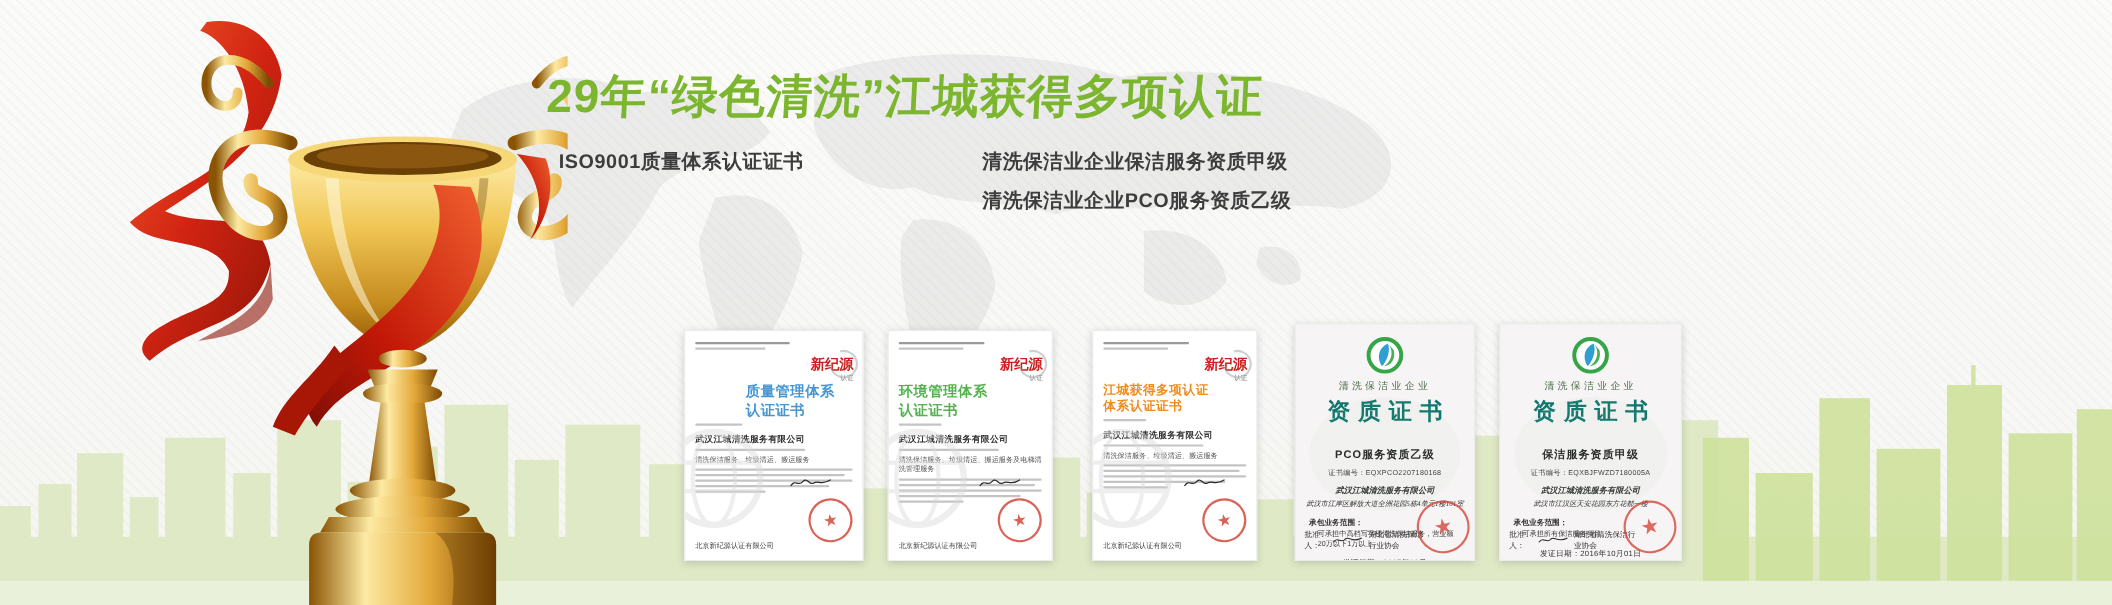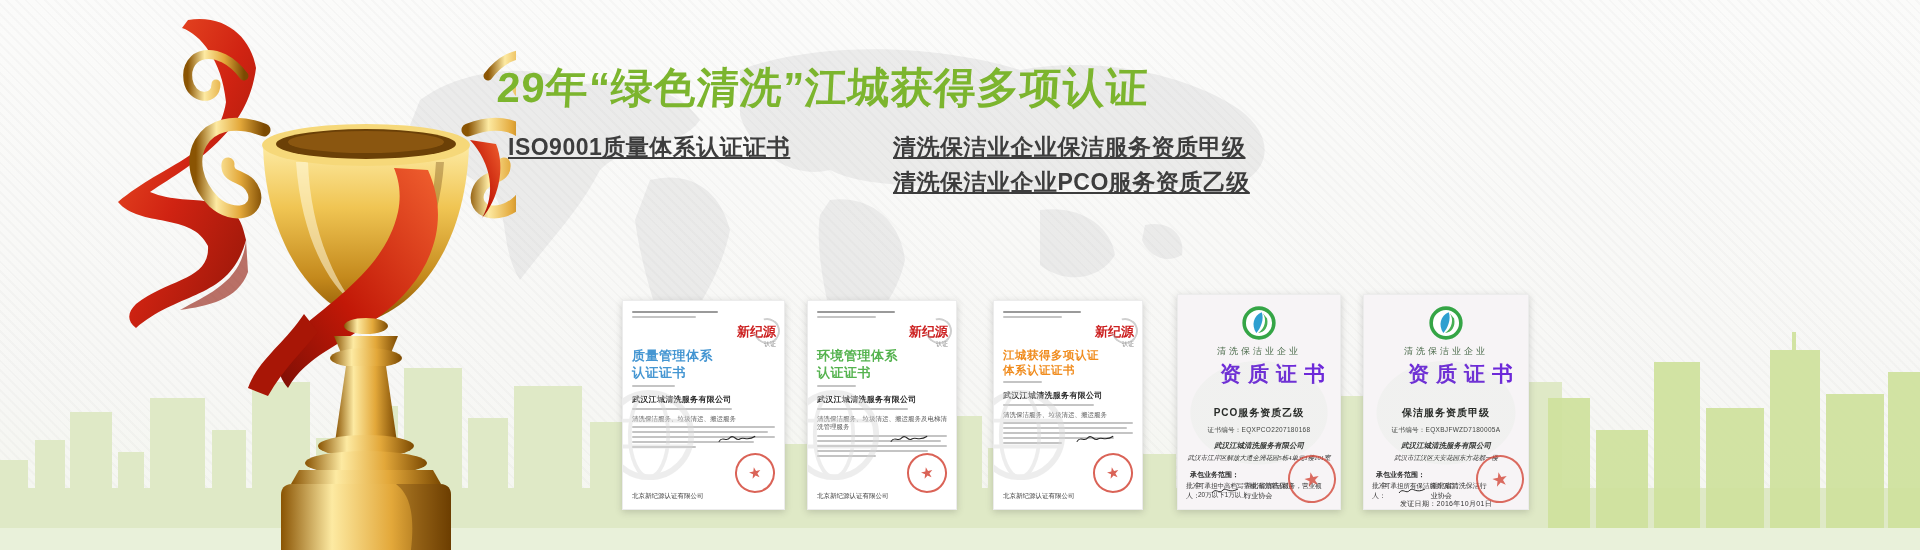--- a/index.html
+++ b/index.html
@@ -12,56 +12,56 @@
     opacity:.55;}
   
   .worldmap{position:absolute;left:400px;top:30px;z-index:1;opacity:.55;}
   
   .skyline{position:absolute;left:0;bottom:0;z-index:3;}
   
   .trophy{position:absolute;left:96px;top:14px;z-index:4;}
   
   .hero-title{position:absolute;left:497px;top:60px;z-index:5;font-size:42px;font-weight:bold;
     color:var(--accent-green);letter-spacing:1px;white-space:nowrap;transform:skewX(-3deg);}
-  .hero-list{position:absolute;top:130px;z-index:5;font-size:23px;font-weight:bold;
-    color:var(--list-text);line-height:35px;white-space:nowrap;letter-spacing:.5px;text-decoration:underline;}
+  .hero-list{position:absolute;top:130px;z-index:5;font-size:18px;font-weight:bold;
+    color:var(--list-text);line-height:35px;white-space:nowrap;letter-spacing:.5px;}
   .hero-list.left{left:508px;}
   .hero-list.right{left:893px;}
   .hero-list div{height:35px;}
   
   .cert{position:absolute;z-index:5;background:#fff;box-shadow:0 2px 7px rgba(60,60,55,.22);
     border:1px solid #ececec;box-sizing:border-box;overflow:hidden;}
   .cert.iso{top:300px;height:210px;padding:7px 9px 20px;}
   .cert.quali{top:294px;height:216px;padding:8px 8px 6px;background:#f7f4f6;}
   
   .bar{display:block;height:2px;background:#c4c4c4;margin:3px 0;border-radius:1px;}
   .bar.dk{background:#9a9a9a;}
   .w30{width:30%;} .w45{width:45%;} .w60{width:60%;} .w70{width:70%;}
   .w85{width:85%;} .w95{width:95%;} .w100{width:100%;}
   .agency{position:absolute;top:22px;right:8px;text-align:right;line-height:1;}
   .agency b{color:var(--agency-red);font-size:13px;letter-spacing:0;}
   .agency em{display:block;font-style:normal;color:#8b8b8b;font-size:6px;margin-top:2px;}
   .agency-swirl{position:absolute;right:-4px;top:-5px;width:22px;height:22px;border-radius:50%;
     border:2px solid rgba(150,150,150,.45);border-left-color:transparent;transform:rotate(30deg);}
   .iso-title{margin-top:30px;font-weight:bold;font-size:13px;line-height:1.3;letter-spacing:.5px;}
   .iso-title.small{font-size:11.5px;}
-  .c-blue{color:var(--title-blue);} .c-green{color:var(--title-green);} .c-orange{color:var(--title-orange);}
+  .c-blue{color:var(--title-blue);margin-left:46px;} .c-green{color:var(--title-green);} .c-orange{color:var(--title-orange);}
   .iso-company{font-size:8px;font-weight:bold;color:#2e2e2e;margin-top:7px;letter-spacing:.3px;}
   .iso-scope{font-size:6.5px;color:#555;margin-top:5px;line-height:1.3;}
   .iso-issuer{position:absolute;left:9px;bottom:8px;font-size:6.5px;color:#3e3e3e;}
   .sig{position:absolute;right:26px;bottom:62px;width:42px;height:16px;}
   .stamp{position:absolute;width:36px;height:36px;border:2px solid var(--seal-red);border-radius:50%;
     display:flex;align-items:center;justify-content:center;color:var(--seal-red);
     font-size:15px;opacity:.85;transform:rotate(-12deg);}
   .cert.iso .stamp{right:9px;bottom:16px;}
   .globe{position:absolute;left:-22px;bottom:26px;width:96px;height:96px;opacity:.45;}
   
   .q-logo{display:block;margin:2px auto 0;width:36px;height:36px;}
   .q-org{text-align:center;font-size:9px;color:#4c6b4c;letter-spacing:3px;margin-top:4px;}
-  .q-title{text-align:right;font-size:21px;font-weight:bold;letter-spacing:7px;color:#6d28d9;
+  .q-title{text-align:center;font-size:21px;font-weight:bold;letter-spacing:7px;color:#0f766e;
     font-family:"Liberation Serif",serif;margin-top:2px;text-indent:7px;}
   .q-grade{text-align:center;font-size:10px;font-weight:bold;color:#222;margin-top:18px;letter-spacing:1px;}
   .q-certno{text-align:center;font-size:6.5px;color:#3b3b3b;margin-top:6px;letter-spacing:.3px;}
   .q-company{text-align:center;font-size:7.5px;color:#2f2f2f;margin-top:6px;
     font-family:"Liberation Serif",serif;font-style:italic;font-weight:bold;}
   .q-address{text-align:center;font-size:6.5px;color:#2f2f2f;margin-top:3px;
     font-family:"Liberation Serif",serif;font-style:italic;}
   .q-scopelabel{font-size:7px;color:#333;margin:7px 0 0 4px;font-weight:bold;}
   .q-scope{font-size:6.5px;color:#333;margin:2px 6px 0 12px;line-height:1.35;}
   .q-dates{text-align:center;font-size:7px;color:#333;margin-top:6px;line-height:1.9;letter-spacing:.3px;}

